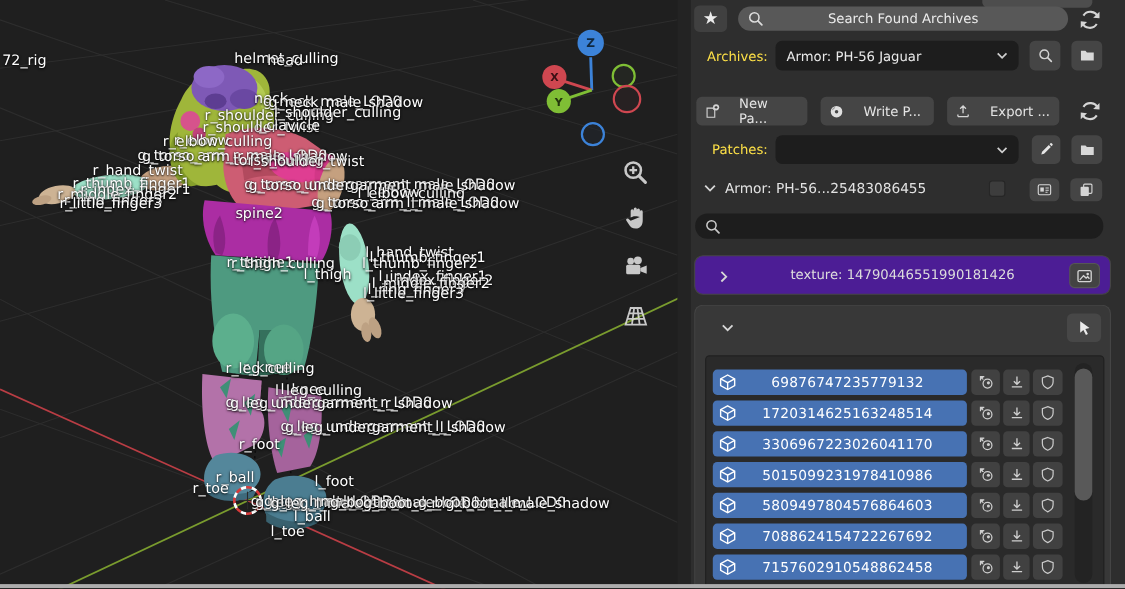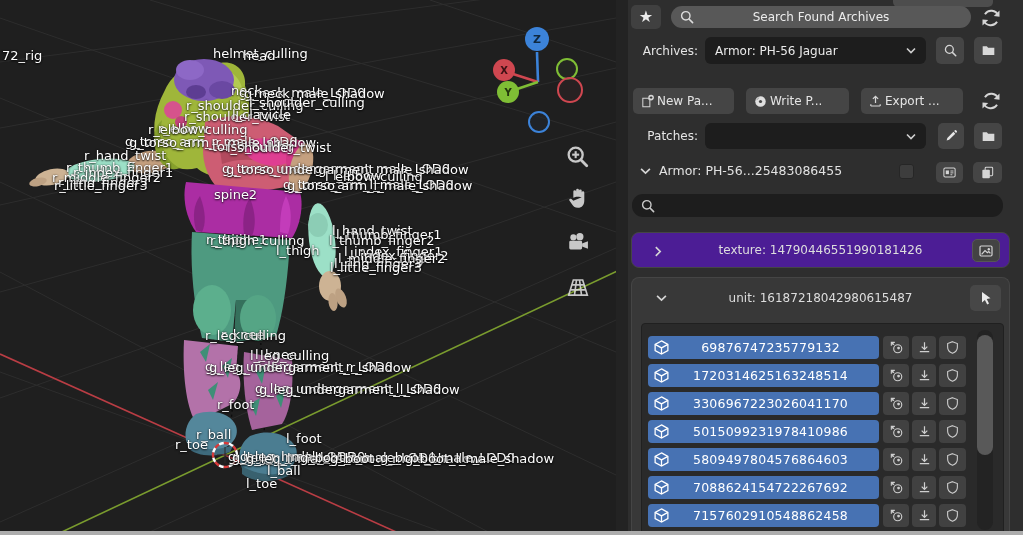--- a/index.html
+++ b/index.html
@@ -11,29 +11,29 @@
   .vlabel{position:absolute;font-size:13px;color:#fff;white-space:nowrap;
           text-shadow:0 1px 2px rgba(0,0,0,.85), 0 0 2px rgba(0,0,0,.6);line-height:13px;}
   .divider{position:absolute;left:616px;top:0;width:12px;height:535px;background:#232323;}
   .nav-icon{position:absolute;width:28px;height:28px;opacity:.88;cursor:pointer;}
   .gizmo{position:absolute;left:485px;top:20px;}
   
   .panel{position:absolute;left:628px;top:0;width:395px;height:535px;background:#2e2e2e;}
   .panel *{box-sizing:border-box;}
   .abs{position:absolute;}
   .btn{background:#454545;border-radius:5px;color:#e4e4e4;font-size:12px;
-       display:flex;align-items:center;gap:2px;padding:0 7px;cursor:pointer;}
+       display:flex;align-items:center;gap:17px;padding:0 7px;cursor:pointer;}
   .iconbtn{background:#454545;border-radius:5px;display:flex;align-items:center;justify-content:center;cursor:pointer;}
   .field-light{background:#585858;border-radius:11px;color:#ececec;font-size:12px;
        display:flex;align-items:center;cursor:text;}
   .field-dark{background:#1d1d1d;border-radius:11px;display:flex;align-items:center;cursor:text;}
   .dropdown{background:#1d1d1d;border-radius:6px;color:#eaeaea;font-size:12px;
        display:flex;align-items:center;padding:0 10px;cursor:pointer;}
   .dropdown .chev{margin-left:auto;}
-  .plabel{color:#e5e5e5;font-size:12px;display:flex;align-items:center;justify-content:flex-end;}
+  .plabel{color:#fde047;font-size:12px;display:flex;align-items:center;justify-content:flex-end;}
   .subpanel{background:#4c1d95;border:1px solid #454545;border-radius:8px;}
   .subpanel-title{color:#dddddd;font-size:12px;}
   .checkbox{width:15px;height:15px;background:#3d3d3d;border:1px solid #262626;border-radius:3px;cursor:pointer;}
   .unit-box{position:absolute;left:3px;top:277px;width:379px;height:258px;background:#383838;
             border:1px solid #454545;border-radius:8px 8px 0 0;border-bottom:none;}
   .unit-list{position:absolute;left:9px;top:45px;width:363px;height:212px;background:#2a2a2a;
              border:1px solid #202020;border-radius:4px;overflow:hidden;}
   .unit-row{position:absolute;left:0;top:0;width:100%;height:23px;}
   .unit-id-field{position:absolute;left:6px;top:0;width:231px;height:23px;background:#4772b3;
                  border-radius:4px;display:flex;align-items:center;justify-content:center;cursor:pointer;}
@@ -387,21 +387,20 @@
           <circle cx="10.8" cy="6.2" r="1.2" fill="#d5d5d5"></circle>
           <path d="M3.6,11.4 L7,7.6 L9.4,9.8 L10.8,8.6 L12.4,10.4" fill="none" stroke="#d5d5d5" stroke-width="1.2"></path>
         </svg>
       </div>
     </div>
 
     <div class="unit-box">
       <svg class="abs" style="left:24px;top:16px;" width="11" height="8" viewBox="0 0 10 7">
         <polyline points="1,1.5 5,5.5 9,1.5" stroke="#d5d5d5" stroke-width="1.5" fill="none"></polyline>
       </svg>
-      <div class="abs subpanel-title" style="left:0;right:0;top:13px;text-align:center;">unit: 16187218042980615487</div>
       <div class="abs iconbtn" style="left:338px;top:7px;width:31px;height:26px;background:#474747;">
         <svg width="16" height="16" viewBox="0 0 16 16">
           <polygon points="4,2 12.5,8.2 8.7,9 11,13.6 9.2,14.5 6.9,10 4,12.6" fill="#ebebeb"></polygon>
         </svg>
       </div>
       <div class="unit-list">
         <div>
   <div class="unit-row" style="top: 12px;">
     <div class="unit-id-field">
       <svg class="cube" width="17" height="17" viewBox="0 0 16 16">

